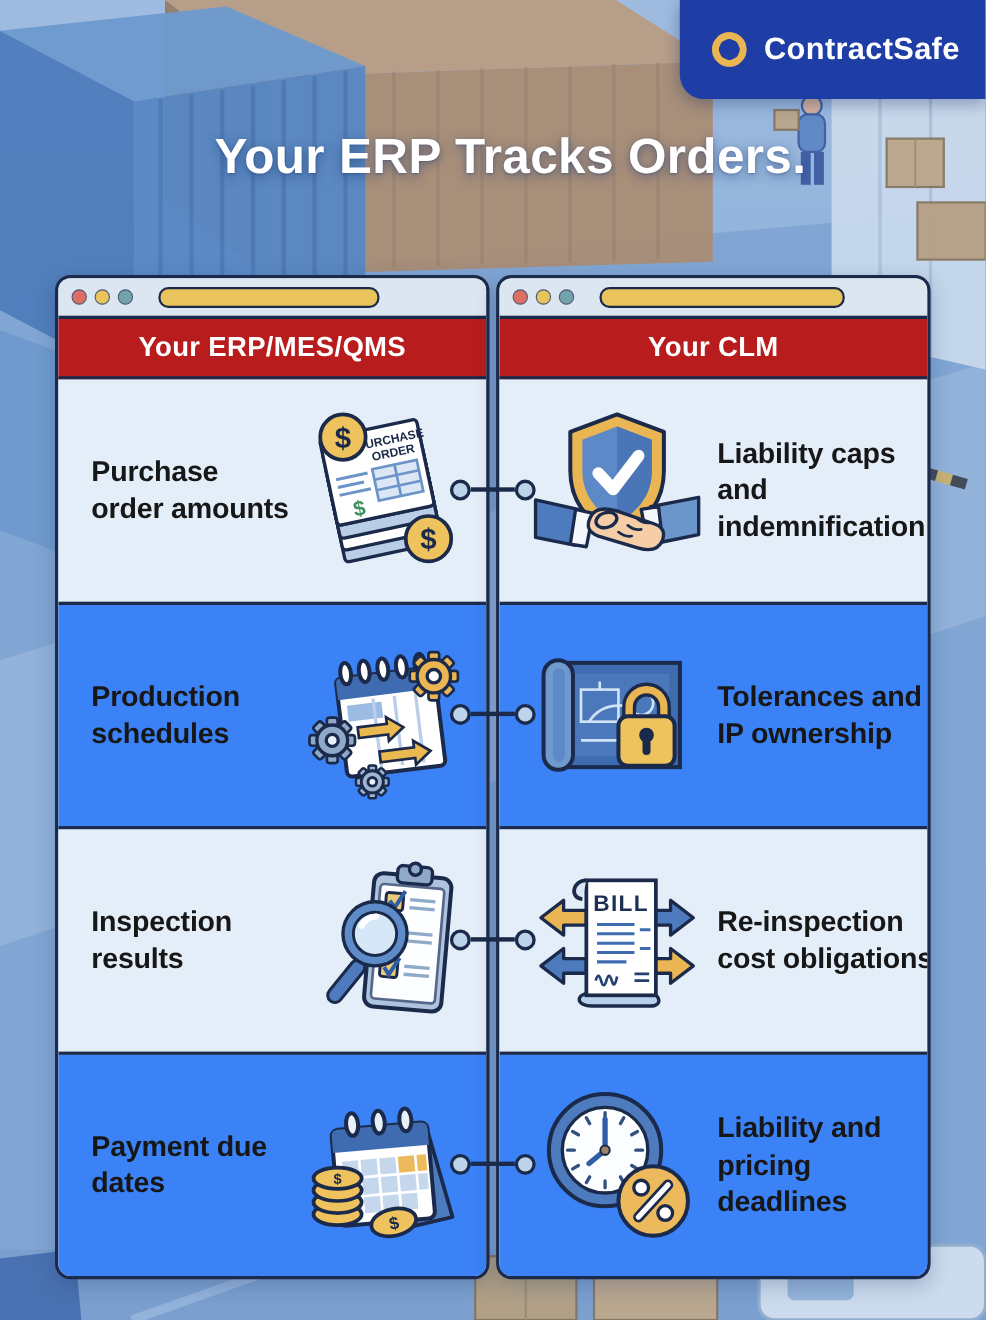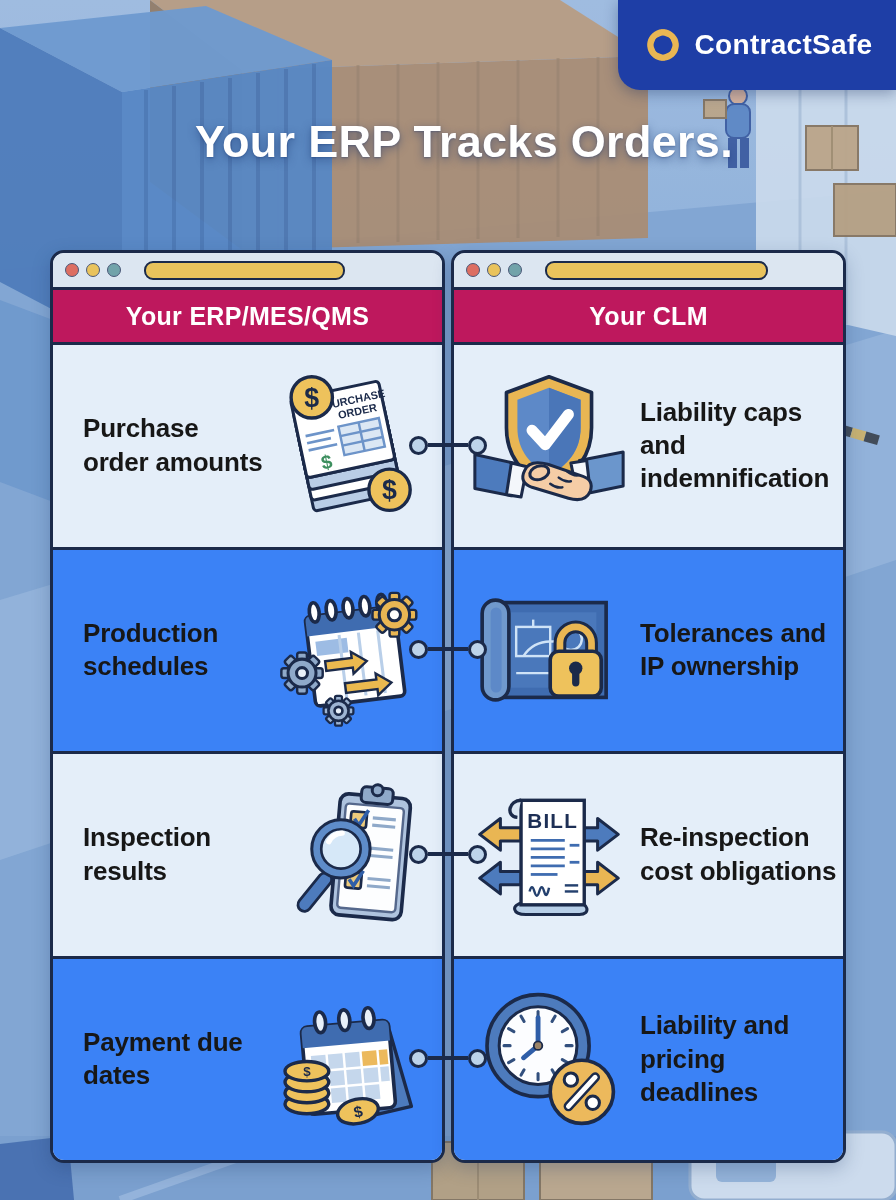--- a/index.html
+++ b/index.html
@@ -39,38 +39,38 @@
     height:34px;flex:none;background:#dce6f1;border-bottom:3px solid #1b2a4a;
     display:flex;align-items:center;padding:0 12px;gap:7px;
   }
   .dot{width:12px;height:12px;border-radius:50%;flex:none;border:1.5px solid #4a5878;}
   .dot.r{background:#dd6e62;} .dot.y{background:#e9c35c;} .dot.t{background:#72a3aa;}
   .pill{
     height:15px;width:54%;margin-left:16px;border-radius:9px;
     background:#e9c35c;border:2.5px solid #1b2a4a;
   }
   .win-header{
-    height:52px;flex:none;background:#be185d;border-bottom:3px solid #1b2a4a;
+    height:52px;flex:none;background:#b91c1c;border-bottom:3px solid #1b2a4a;
     color:#fff;font-size:25px;font-weight:700;letter-spacing:.3px;
     display:flex;align-items:center;justify-content:center;
   }
   .rows{flex:1;display:flex;flex-direction:column;min-height:0;}
   .row{
     flex:1;display:flex;align-items:center;min-height:0;
     border-bottom:3px solid #1b2a4a;background:#e4eef9;
   }
   .row:last-child{border-bottom:none;}
   .row.shade{background:#3b82f6;}
   .row .label{
     font-size:26px;font-weight:700;color:#171717;line-height:1.28;letter-spacing:-.2px;
   }
   .erp-row{padding:0 6px 0 30px;}
   .erp-row .label{width:185px;flex:none;}
   .erp-row .icon{margin-left:auto;margin-right:22px;flex:none;}
-  .clm-row{padding:0 8px 0 16px;}
+  .clm-row{padding:0 8px 0 28px;}
   .clm-row .icon{flex:none;}
   .clm-row .label{width:205px;margin-left:12px;flex:none;}
   .icon{display:block;}
 
   
   .connector{
     position:absolute;left:50%;transform:translateX(-50%);width:78px;height:16px;
     display:flex;align-items:center;z-index:6;
   }
   .connector .line{flex:1;height:4px;background:#1b2a4a;}

